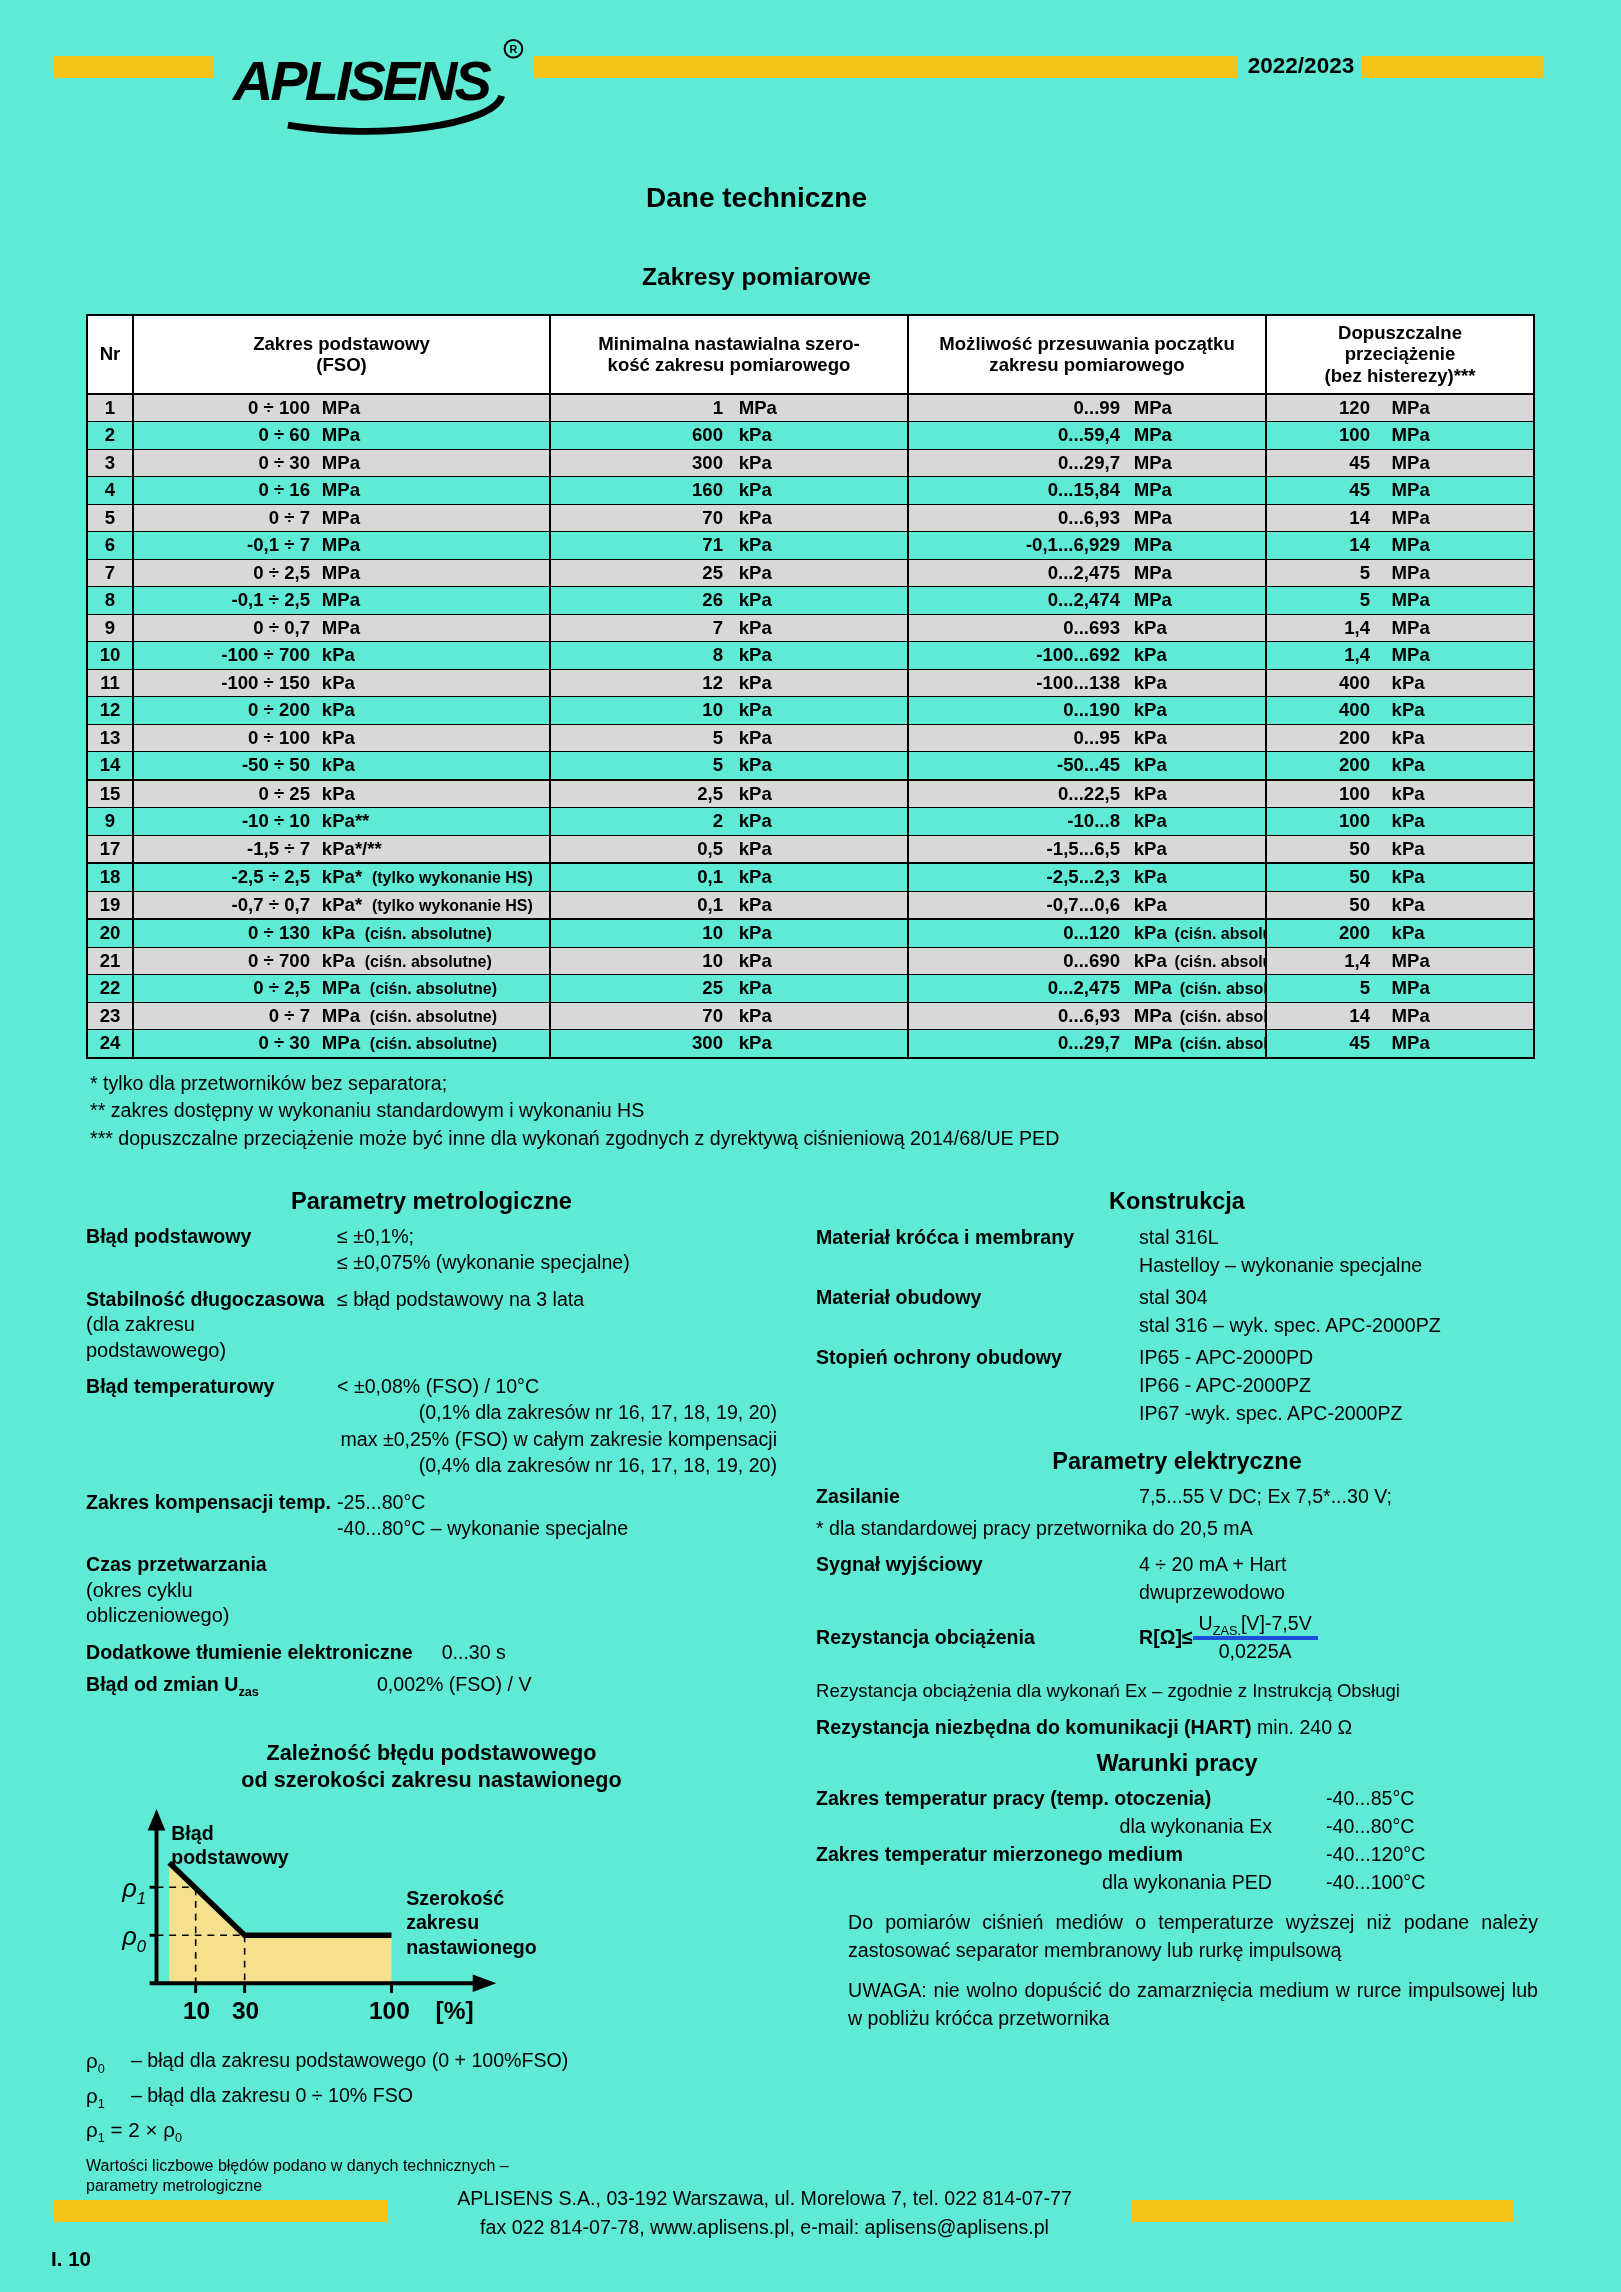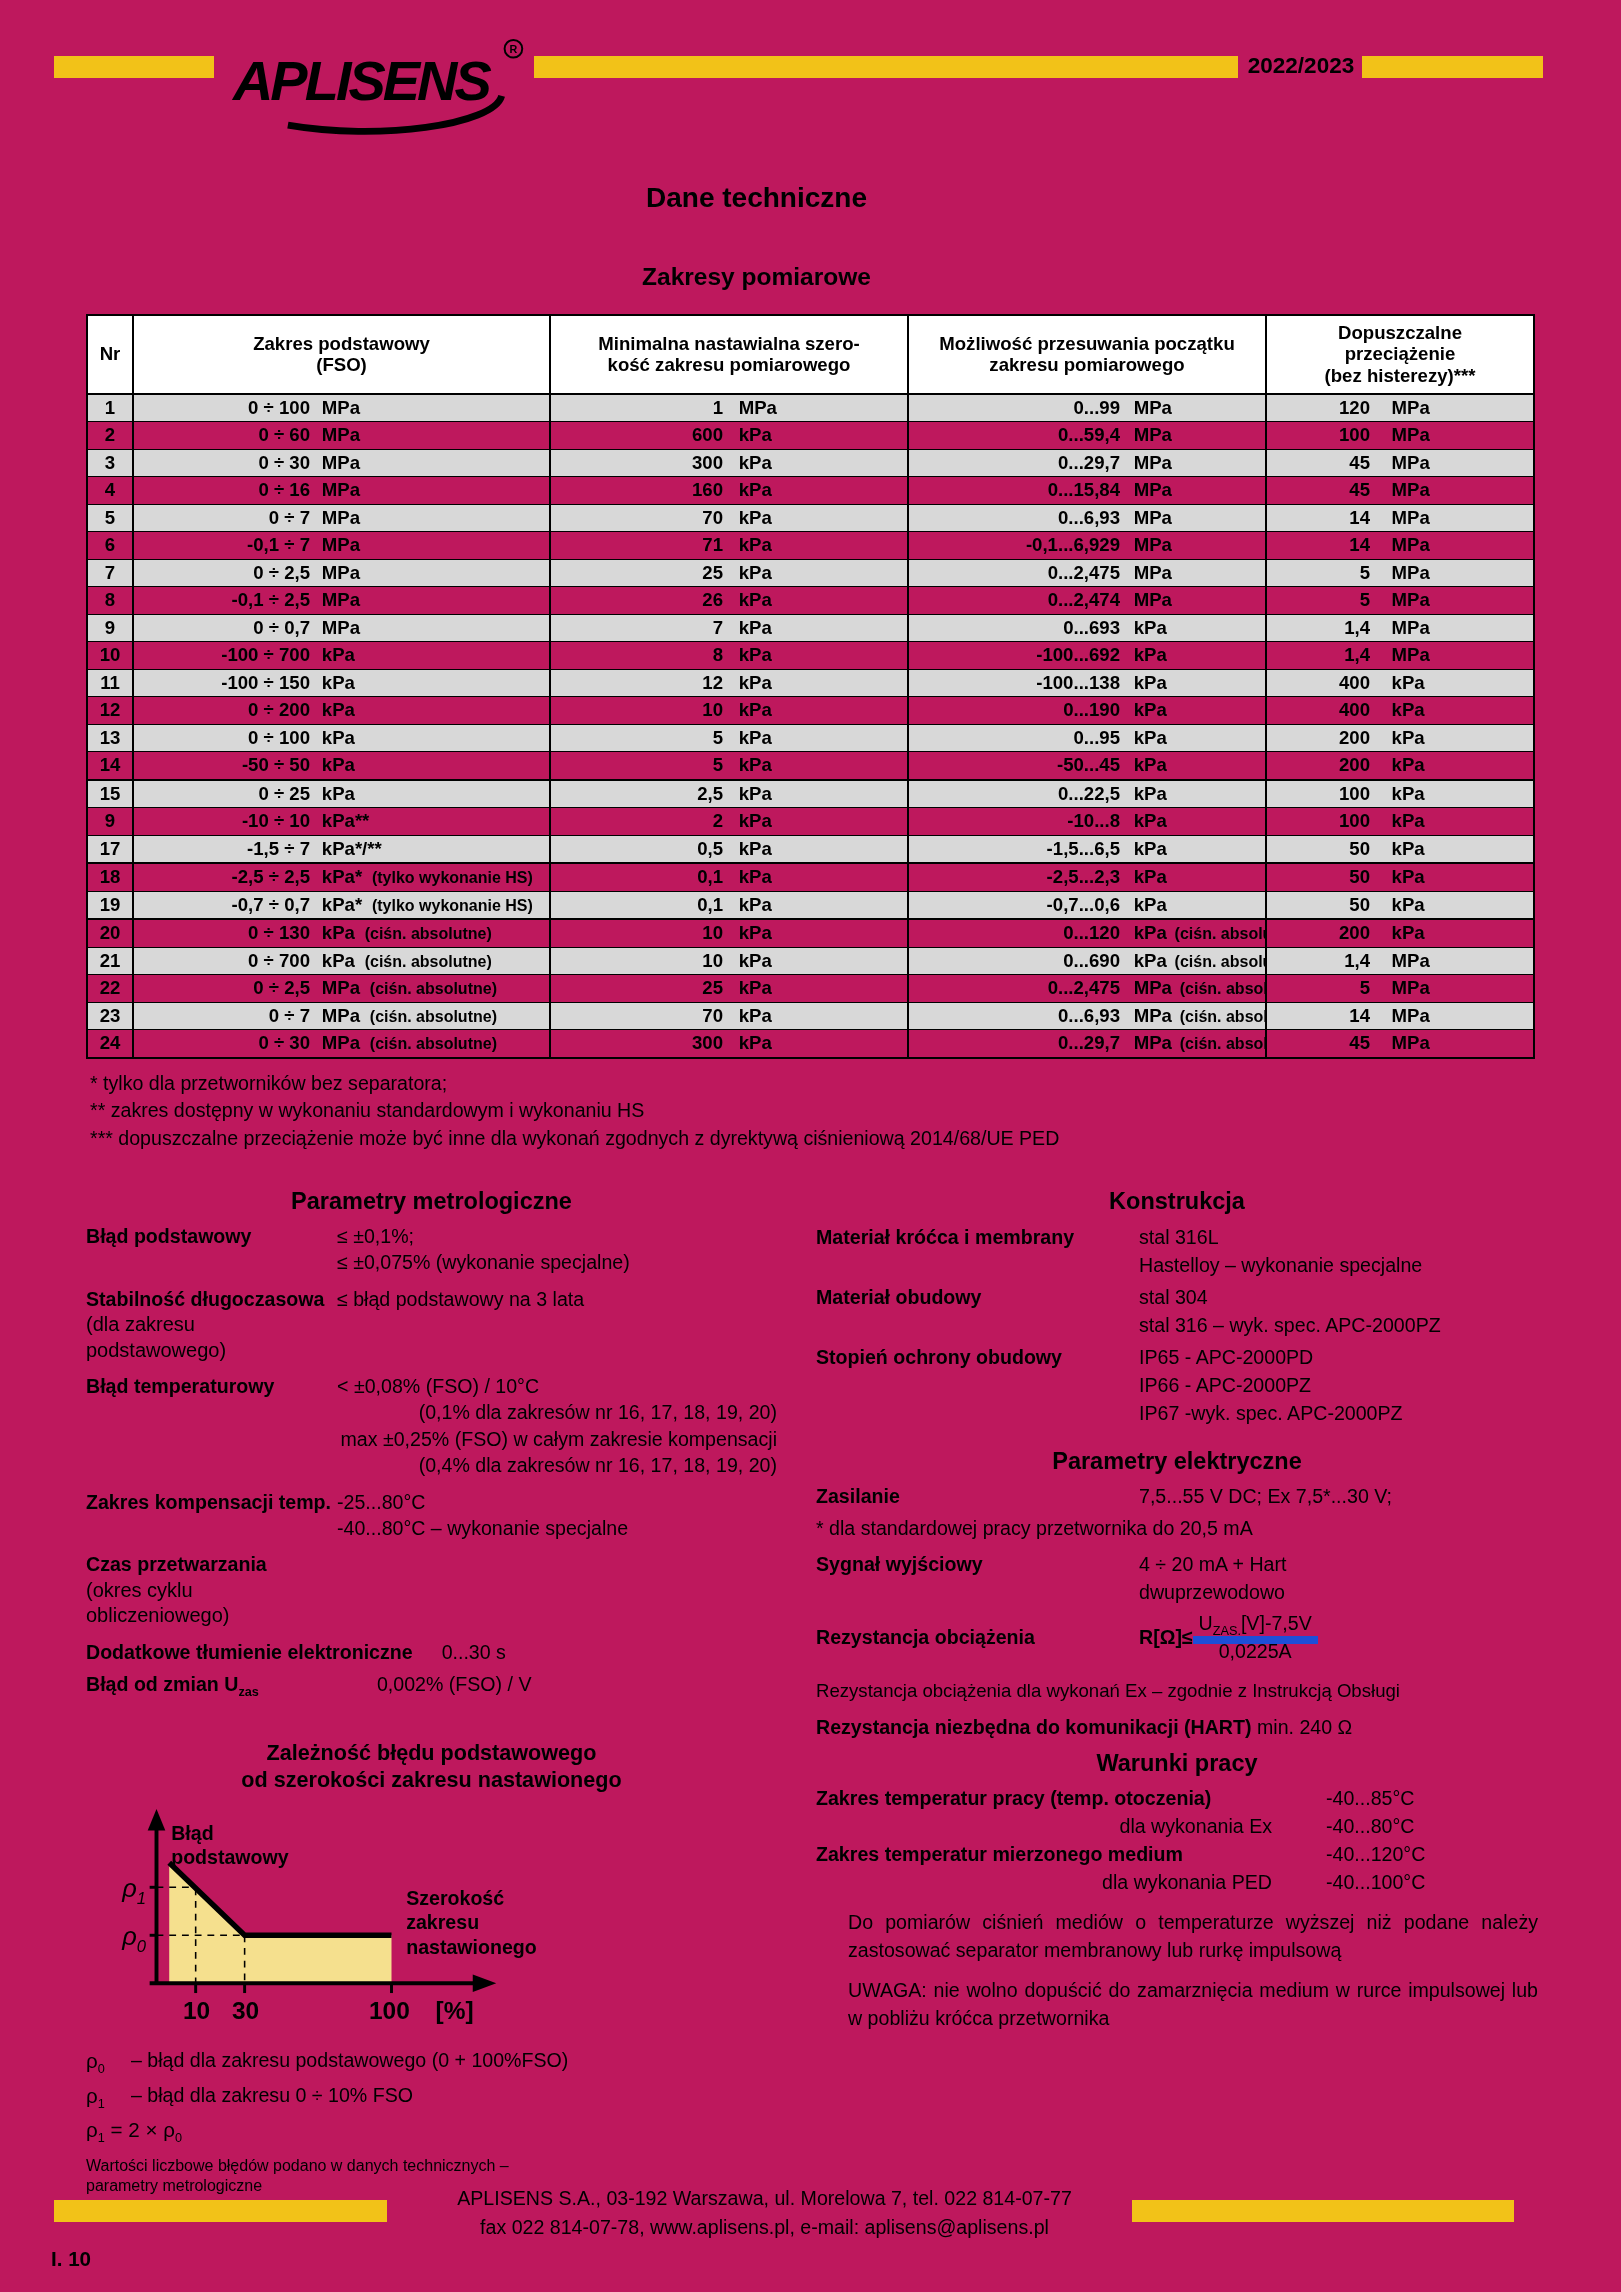--- a/index.html
+++ b/index.html
@@ -1,16 +1,16 @@
 <!DOCTYPE html>
 <html><head>
 <meta charset="utf-8">
 <style>
   html,body{margin:0;padding:0;background:#e8e8e8;}
-  .page{position:relative;width:1621px;height:2293px;background:#be185d;
+  .page{position:relative;width:1621px;height:2293px;background:#5eead4;
         font-family:"Liberation Sans","DejaVu Sans",sans-serif;color:#000;overflow:hidden;}
   .bar{position:absolute;height:21.6px;background:#F2C218;}
   
   .hdr-badge{position:absolute;left:1243px;top:53px;width:116px;text-align:center;
              font-size:22.5px;font-weight:bold;}
   .logo{position:absolute;left:231px;top:27.4px;}
   
   .title-wrap{position:absolute;left:0;top:0;width:1513px;text-align:center;}
   .t-main{position:absolute;top:182px;font-size:28px;font-weight:bold;width:100%;}
   .t-sub{position:absolute;top:263px;font-size:24.5px;font-weight:bold;width:100%;}
@@ -60,21 +60,21 @@
   .legend-row .sym{width:45px;font-size:20.6px;}
   .legend-note{font-size:16px;line-height:20.6px;width:441px;margin-top:3.9px;}
   
   .klv{display:grid;grid-template-columns:323px 1fr;margin-bottom:3.9px;}
   .klv .lbl{font-weight:bold;line-height:28px;}
   .klv .vals{line-height:28px;}
   .note-line{line-height:28px;margin-bottom:3.9px;}
   .formula{display:flex;align-items:center;margin:5.9px 0 13.7px 0;}
   .formula .lbl{font-weight:bold;width:323px;}
   .frac{display:inline-block;text-align:center;vertical-align:middle;}
-  .frac .num{border-bottom:8px solid #1d4ed8;padding:0 5.9px 2px 5.9px;}
+  .frac .num{border-bottom:4px solid #1d4ed8;padding:0 5.9px 2px 5.9px;}
   .frac .den{padding-top:2px;}
   .hart{margin:9.8px 0 5.9px 0;line-height:27.4px;}
   .hart .lbl{font-weight:bold;}
   .wlv{display:grid;grid-template-columns:510px 1fr;line-height:28px;}
   .wlv .lbl{font-weight:bold;}
   .wlv .sublbl{font-weight:normal;text-align:right;padding-right:54px;}
   .just{ text-align:justify;line-height:28px;margin-top:11.8px;margin-left:32px;}
   
   .ftr-text{position:absolute;left:392px;top:2184px;width:745px;text-align:center;
             font-size:19.6px;line-height:29px;}

